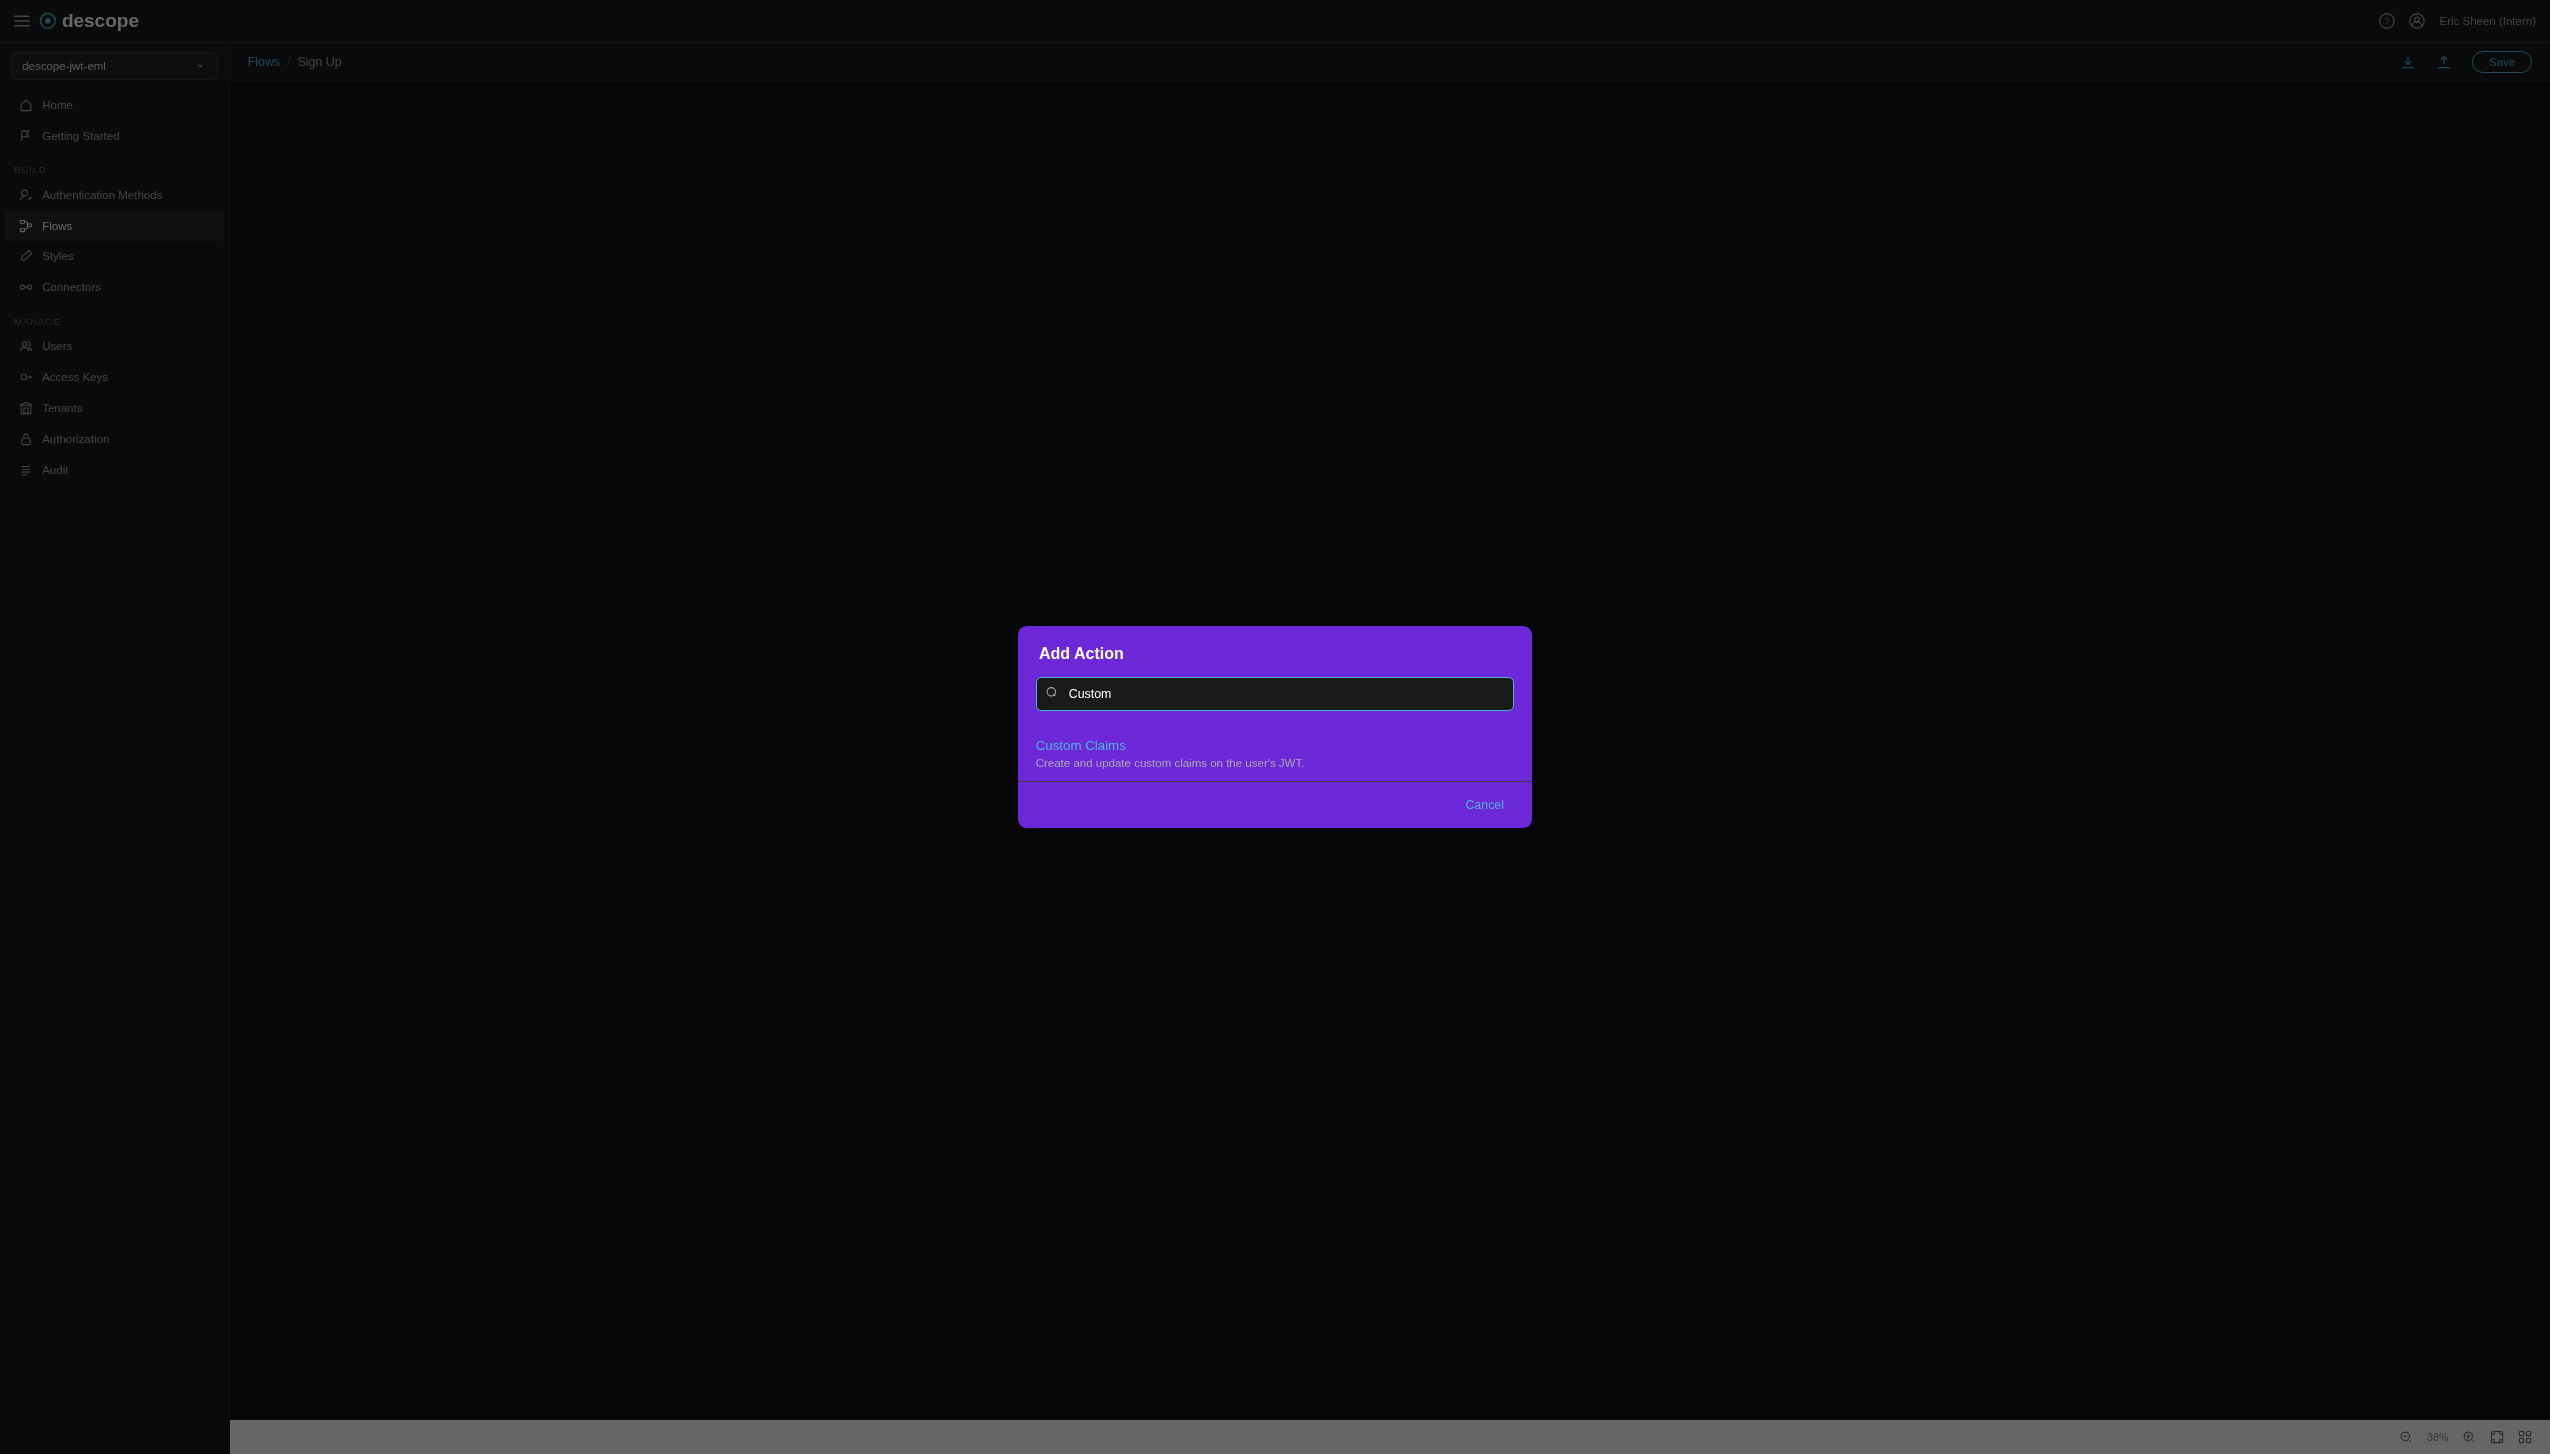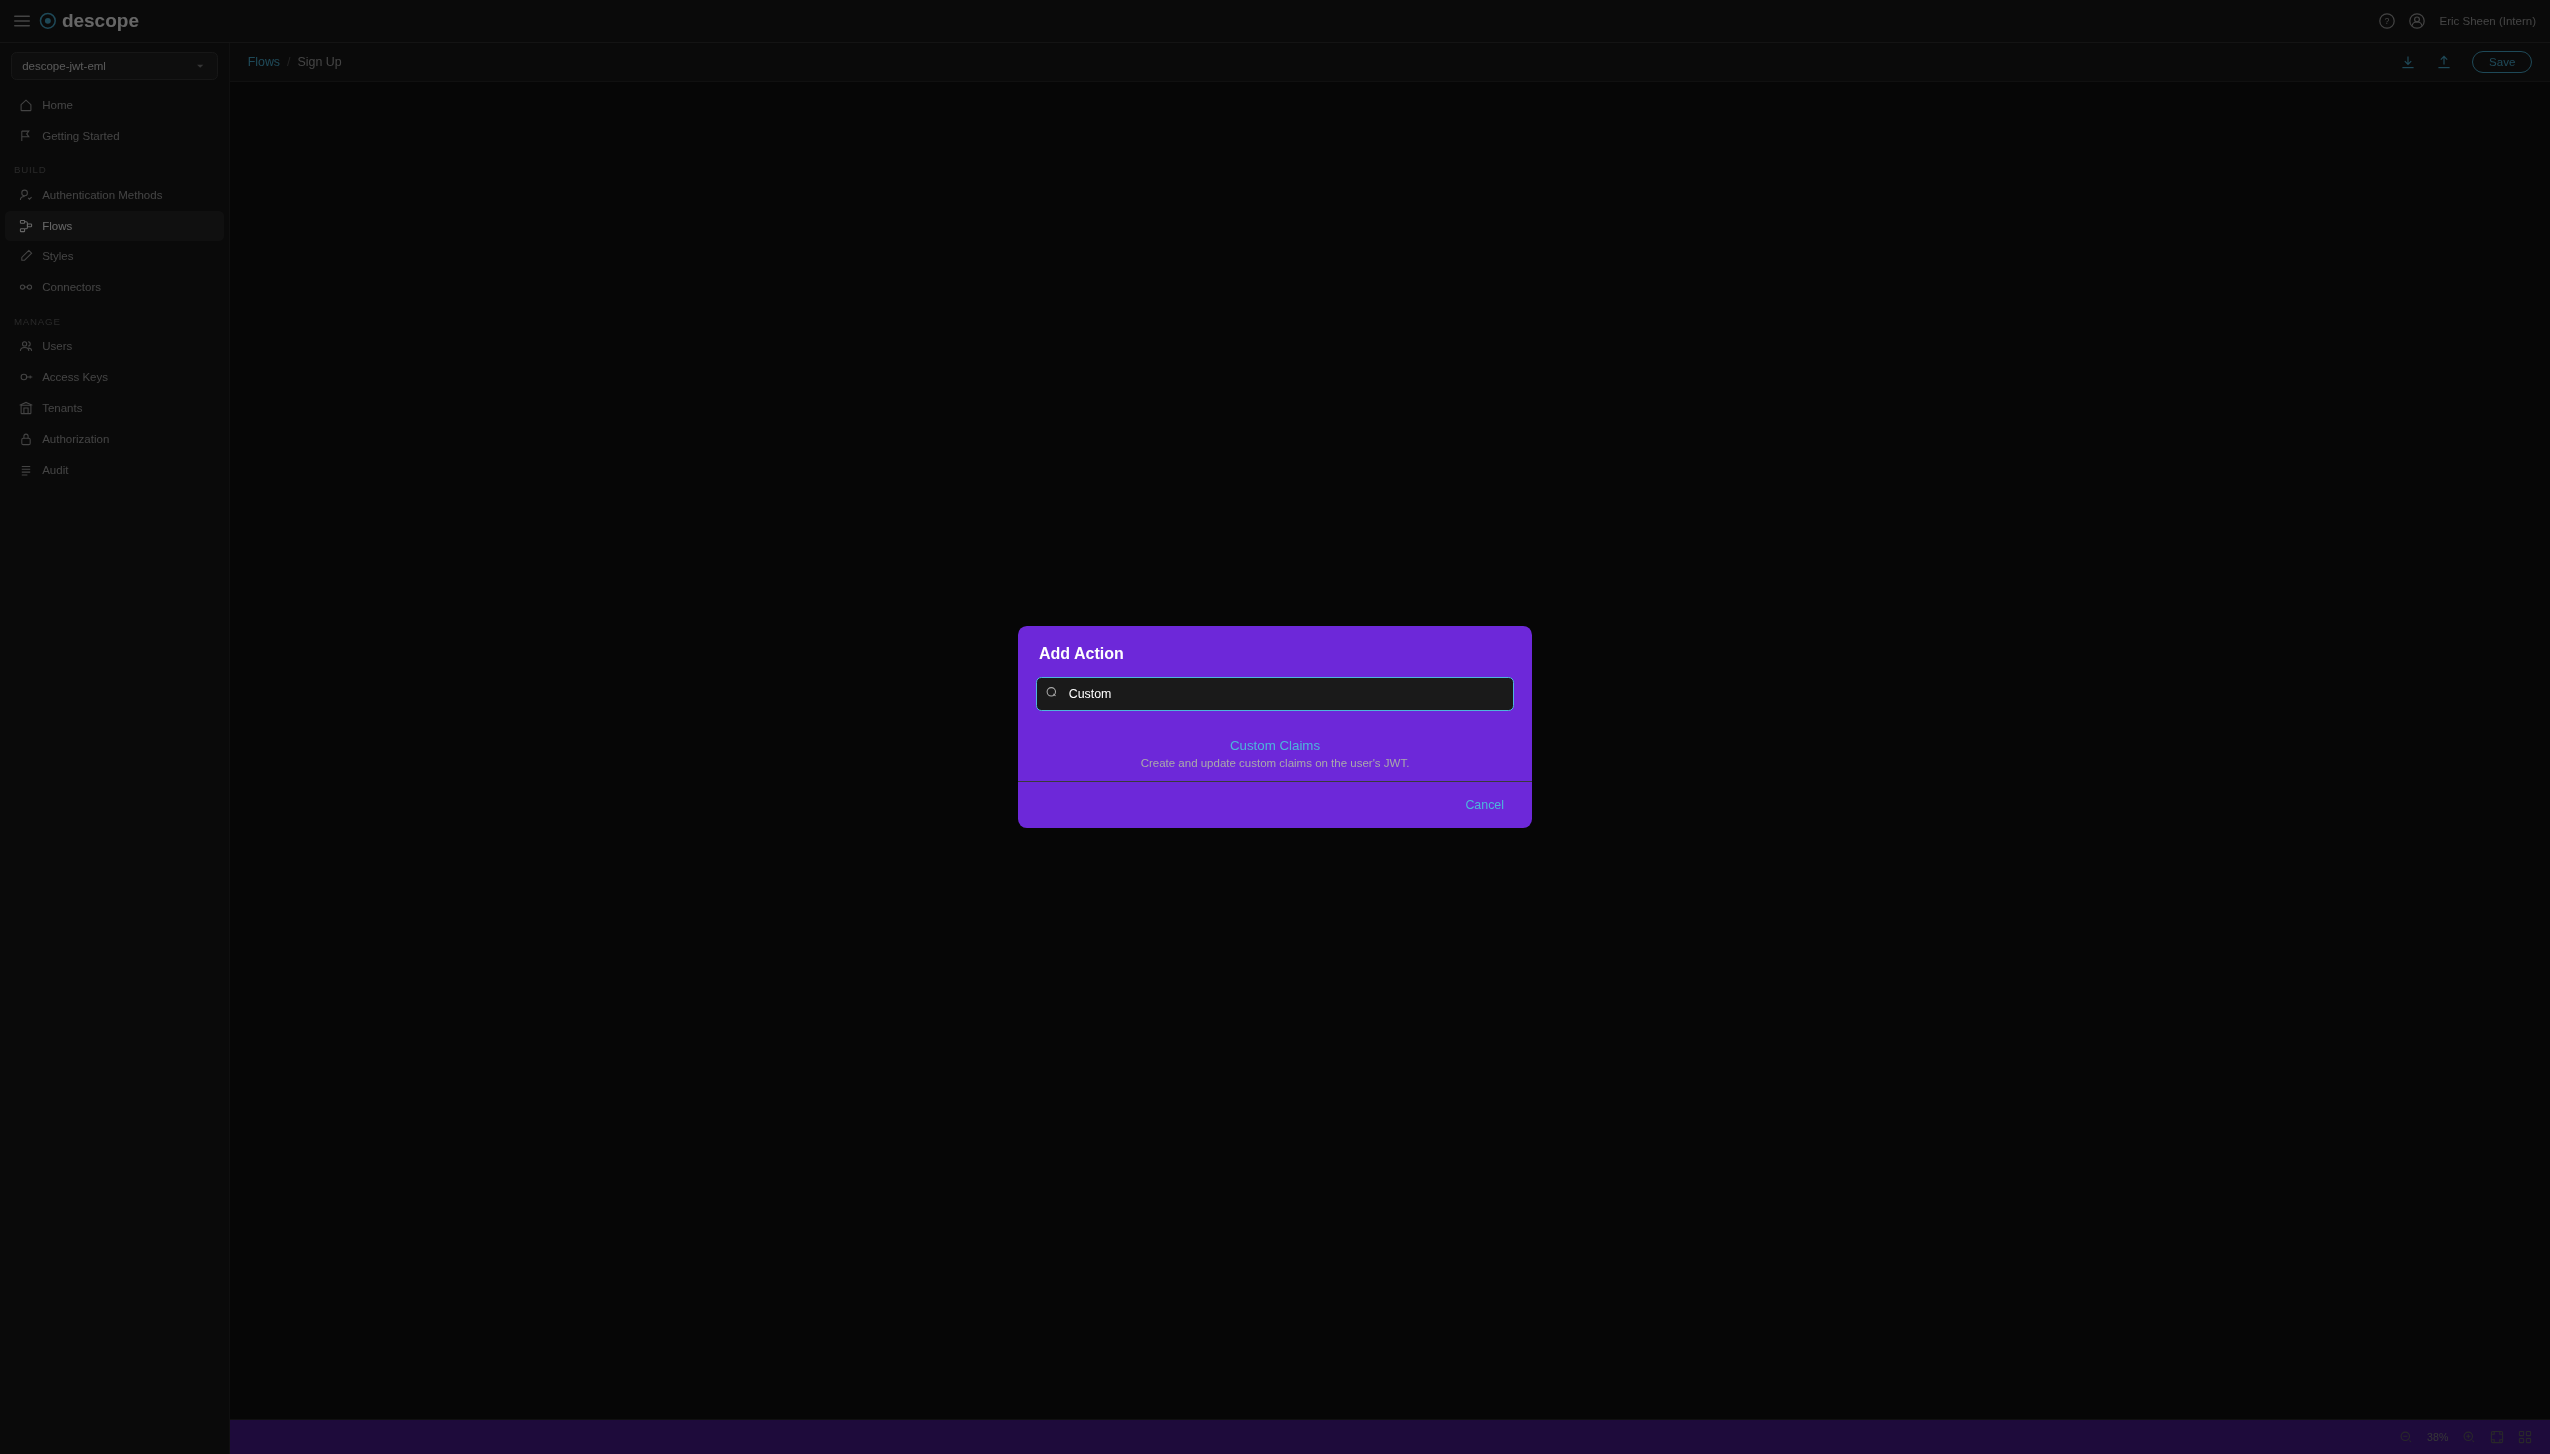--- a/index.html
+++ b/index.html
@@ -158,21 +158,21 @@
       font-size: 9.7px;
       color: #bbb;
       position: absolute;
       left: 142px; top: 115px;
       width: 142px;
     }
     .flow-card-title { font-size: 8.9px; color: #888; margin-bottom: 3.5px; }
 
     
     .bottom-bar {
-      background: #4c1d95;
+      background: #ffffff;
       border-top: 0.9px solid #2a2a2a;
       height: 35px;
       display: flex;
       align-items: center;
       justify-content: flex-end;
       padding: 0 17.7px;
       gap: 14px;
       flex-shrink: 0;
     }
     .bottom-icon { color: #666; cursor: pointer; display: flex; align-items: center; }
@@ -230,21 +230,20 @@
     }
     .modal-body {
       flex: 1;
       padding: 0 17.7px;
       overflow-y: auto;
     }
     .modal-result-item {
       padding: 12.4px 0;
       cursor: pointer;
       border-bottom: 0.9px solid #3a3a3a;
-      text-align: center;
     }
     .modal-result-item:last-child { border-bottom: none; }
     .modal-result-title {
       color: #4db6db;
       font-size: 13.3px;
       font-weight: 500;
       margin-bottom: 4.4px;
     }
     .modal-result-desc {
       color: #aaa;

